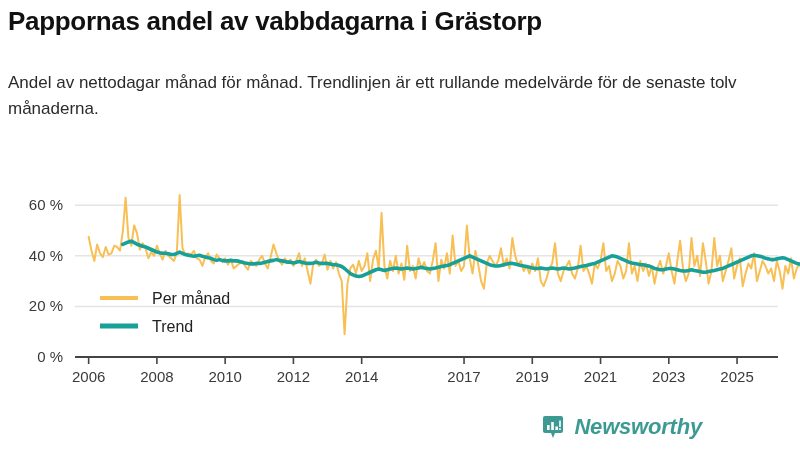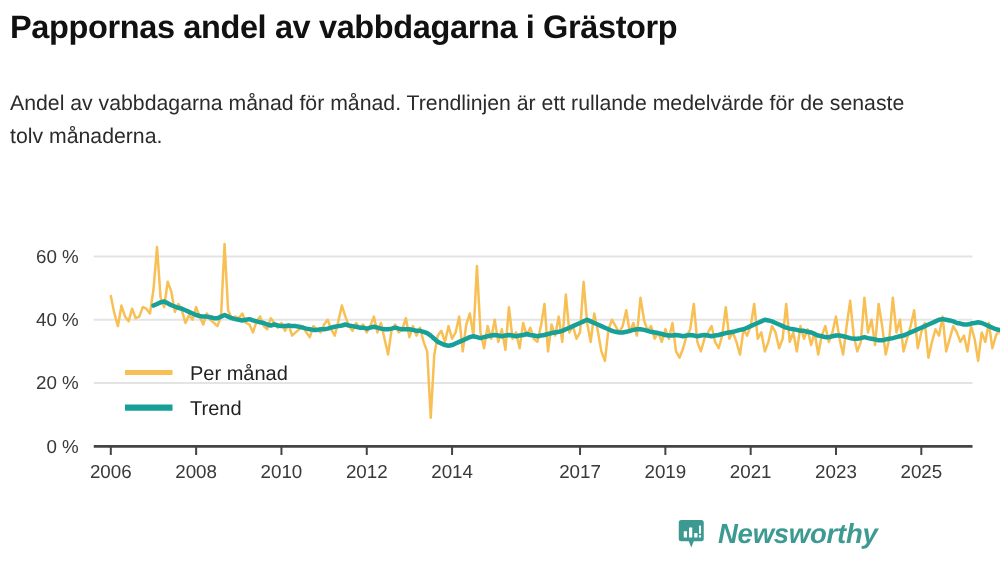--- a/index.html
+++ b/index.html
@@ -69,21 +69,21 @@
     letter-spacing: -0.2px;
     font-style: italic;
   }
 </style>
 </head>
 <body>
 
 <div id="page">
 
   <div id="chart-title">Pappornas andel av vabbdagarna i Grästorp</div>
-  <div id="chart-subtitle">Andel av vabbdagarna månad för månad. Trendlinjen är ett rullande medelvärde för de senaste tolv månaderna.</div>
+  <div id="chart-subtitle">Andel av nettodagar månad för månad. Trendlinjen är ett rullande medelvärde för de senaste tolv månaderna.</div>
 
   <svg id="plot-svg" width="800" height="400">
     <g id="gridlines">
         <line x1="75" x2="778" y1="306.4117647058823" y2="306.4117647058823" stroke="#E4E4E4" stroke-width="1.5"></line>
         <line x1="75" x2="778" y1="255.8235294117647" y2="255.8235294117647" stroke="#E4E4E4" stroke-width="1.5"></line>
         <line x1="75" x2="778" y1="205.23529411764707" y2="205.23529411764707" stroke="#E4E4E4" stroke-width="1.5"></line>
       </g>
     <g id="yticklabels">
         <text x="63" y="362" text-anchor="end" class="axis-label">0 %</text>
         <text x="63" y="311.4117647058823" text-anchor="end" class="axis-label">20 %</text>

